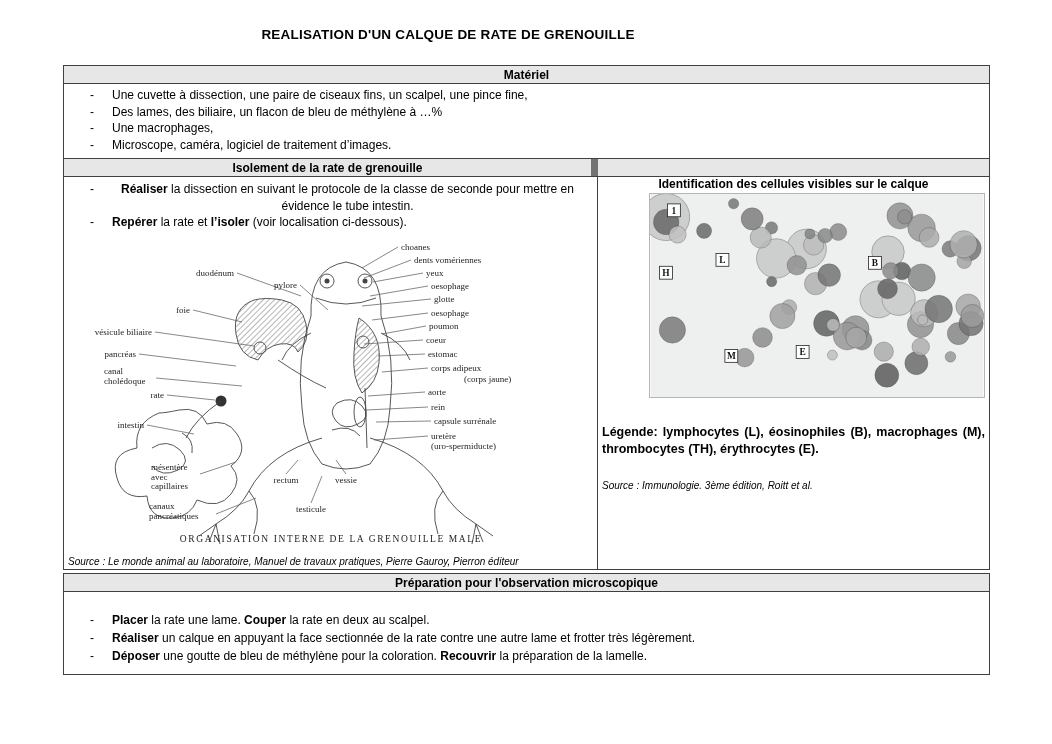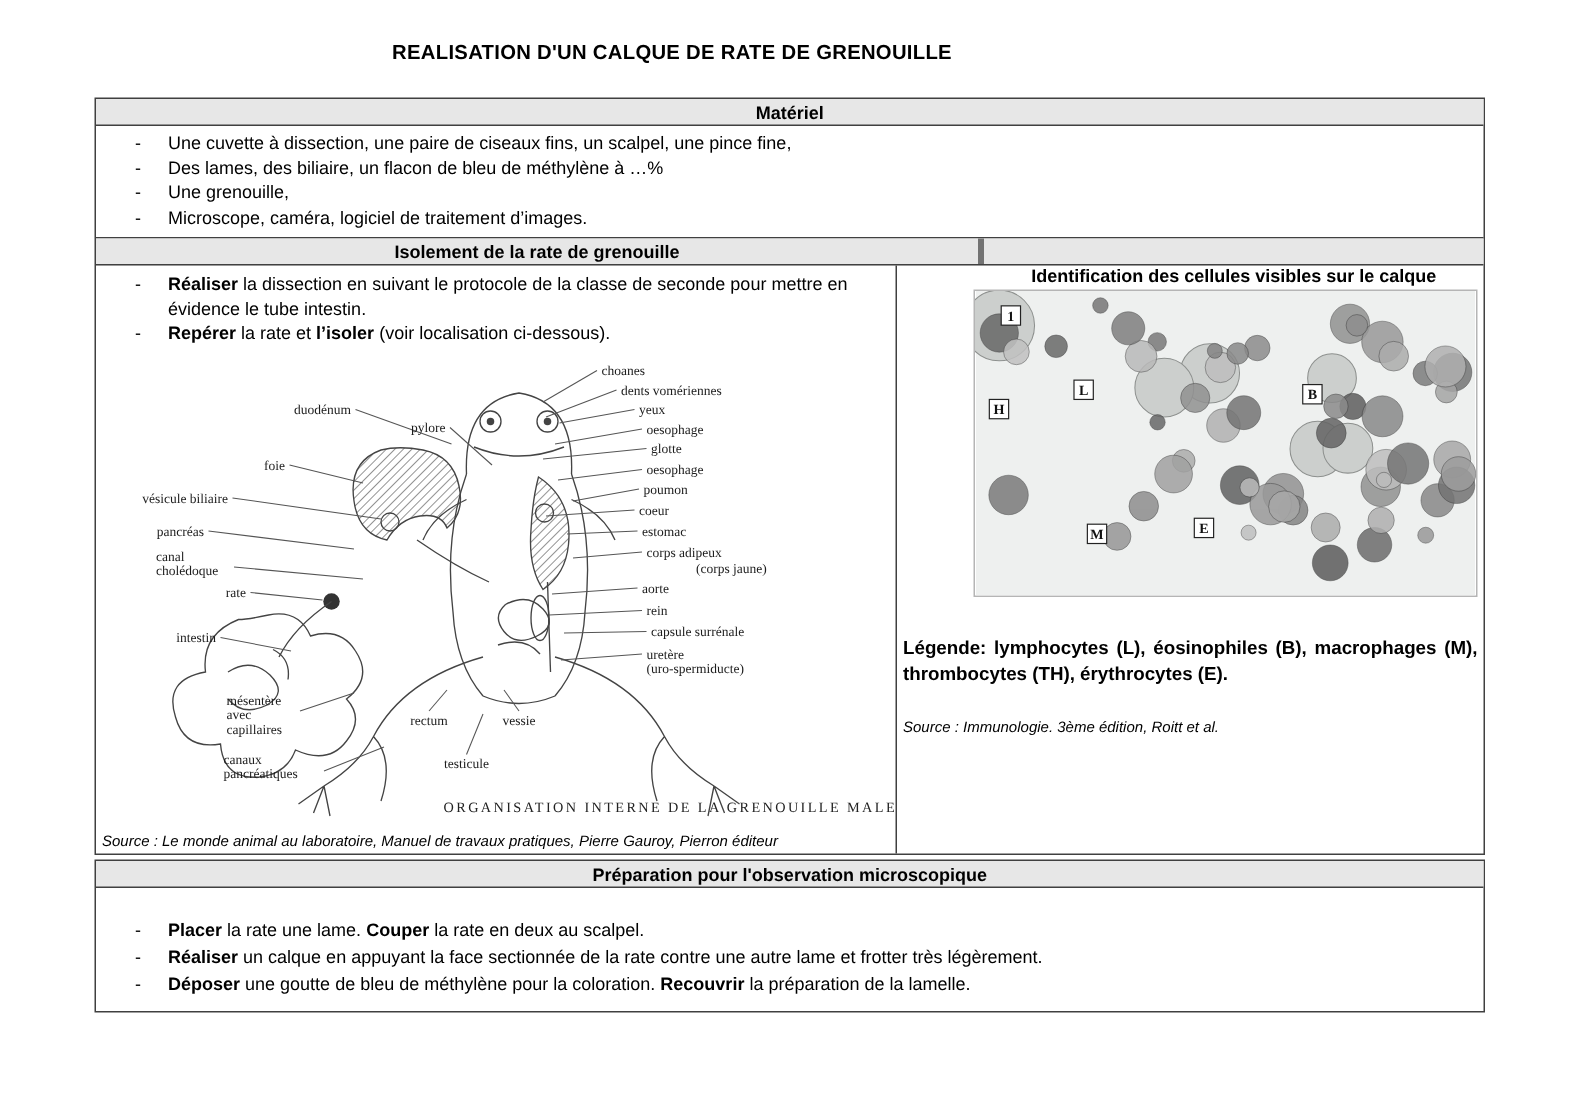--- a/index.html
+++ b/index.html
@@ -9,39 +9,39 @@
   .title{position:absolute;top:27px;left:0;width:896px;text-align:center;
          font-weight:bold;font-size:13.5px;letter-spacing:.2px;}
 
   .tbl{position:absolute;left:63px;width:927px;border:1px solid #404040;background:#fff;}
   .tblA{top:65px;}
   .tblB{top:573px;}
 
   .hdr-row{background:var(--hdr-bg,#e7e7e7);text-align:center;font-weight:bold;
            font-size:12px;height:18px;line-height:18px;border-bottom:1px solid #404040;}
 
-  .list{padding:3px 14px 5px 24px;font-size:12px;}
+  .list{padding:3px 14px 5px 24px;font-size:12px;text-align:center;}
   .list .li{display:flex;line-height:16.5px;}
   .list .li::before{content:"-";flex:0 0 22px;text-align:left;padding-left:2px;}
   .materiel-list{border-bottom:1px solid #404040;}
 
   .two-hdr{display:flex;border-bottom:1px solid #404040;background:var(--hdr-bg,#e7e7e7);
            font-weight:bold;font-size:12px;height:18px;line-height:18px;text-align:center;}
-  .two-hdr .hc-left{width:592px;border-right:4px solid #737373;}
+  .two-hdr .hc-left{width:534px;border-right:7px solid #737373;}
   .two-hdr .hc-right{flex:1;margin-top:16px;}
 
   .two-content{display:flex;height:392px;}
   .cell-left{width:534px;border-right:1px solid #404040;position:relative;}
   .cell-right{flex:1;position:relative;padding:0 4px;}
 
   .iso-list{padding-top:4px;}
 
   .diagram{position:relative;width:534px;height:322px;margin-top:2px;}
   .diagram svg{display:block;}
-  .caption{position:absolute;left:0;right:0;top:296px;text-align:right;
+  .caption{position:absolute;left:0;right:0;top:296px;text-align:center;
            font-family:"Liberation Serif",serif;font-size:9.5px;letter-spacing:1.6px;color:#222;}
   .src{font-style:italic;font-size:10px;}
   .src-left{position:absolute;left:4px;bottom:2px;}
 
   .micrograph{display:block;margin:16px 0 0 auto;border:1px solid #b5b5b5;}
   .legend{font-weight:bold;font-size:12.5px;line-height:17px;text-align:justify;margin-top:26px;}
   .src-right{margin-top:22px;}
 
   .dlabel{font-family:"Liberation Serif",serif;font-size:9px;fill:#1d1d1d;}
   .dline{stroke:#555;stroke-width:0.7;}
@@ -57,21 +57,21 @@
   <div class="hdr-row">Matériel</div>
 
   <div class="list materiel-list">
     <div class="li">
         <span>Une cuvette à dissection, une paire de ciseaux fins, un scalpel, une pince fine,</span>
       </div>
     <div class="li">
         <span>Des lames, des biliaire, un flacon de bleu de méthylène à …%</span>
       </div>
     <div class="li">
-        <span>Une grenouille,</span>
+        <span>Une macrophages,</span>
       </div>
     <div class="li">
         <span>Microscope, caméra, logiciel de traitement d’images.</span>
       </div>
   </div>
 
   <div class="two-hdr">
     <div class="hc-left">Isolement de la rate de grenouille</div>
     <div class="hc-right">Identification des cellules visibles sur le calque</div>
   </div>

